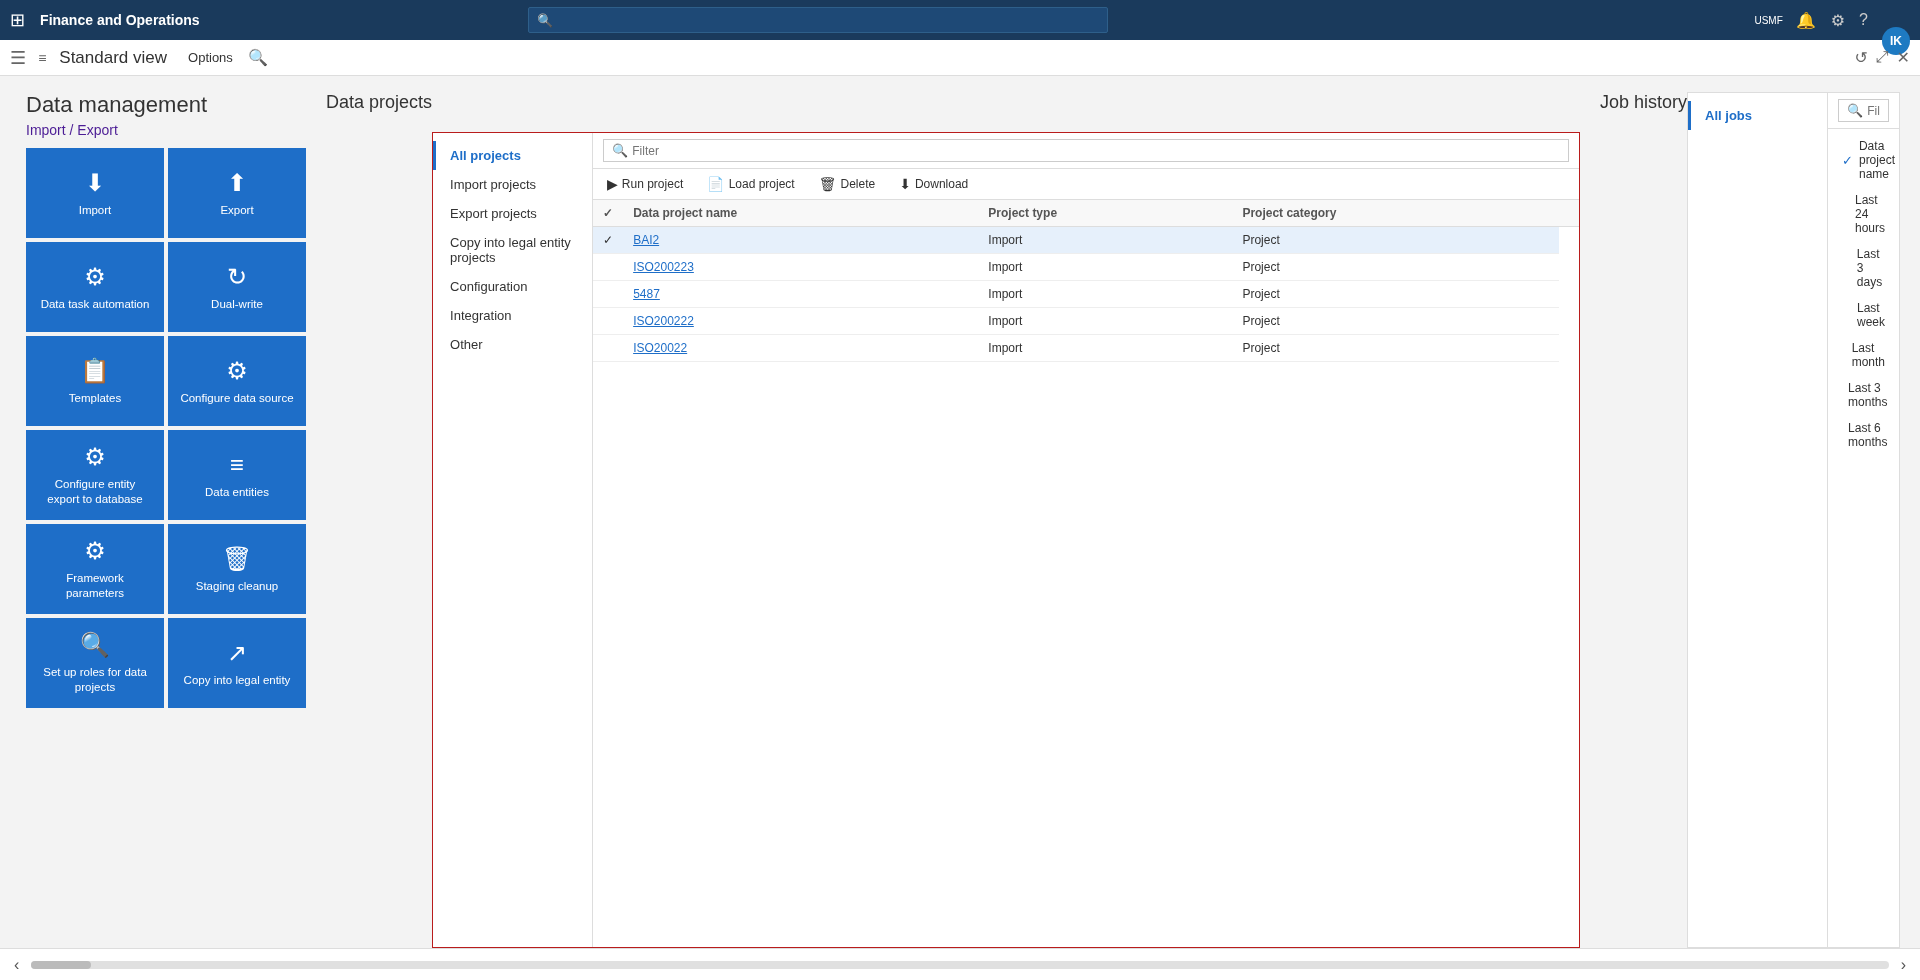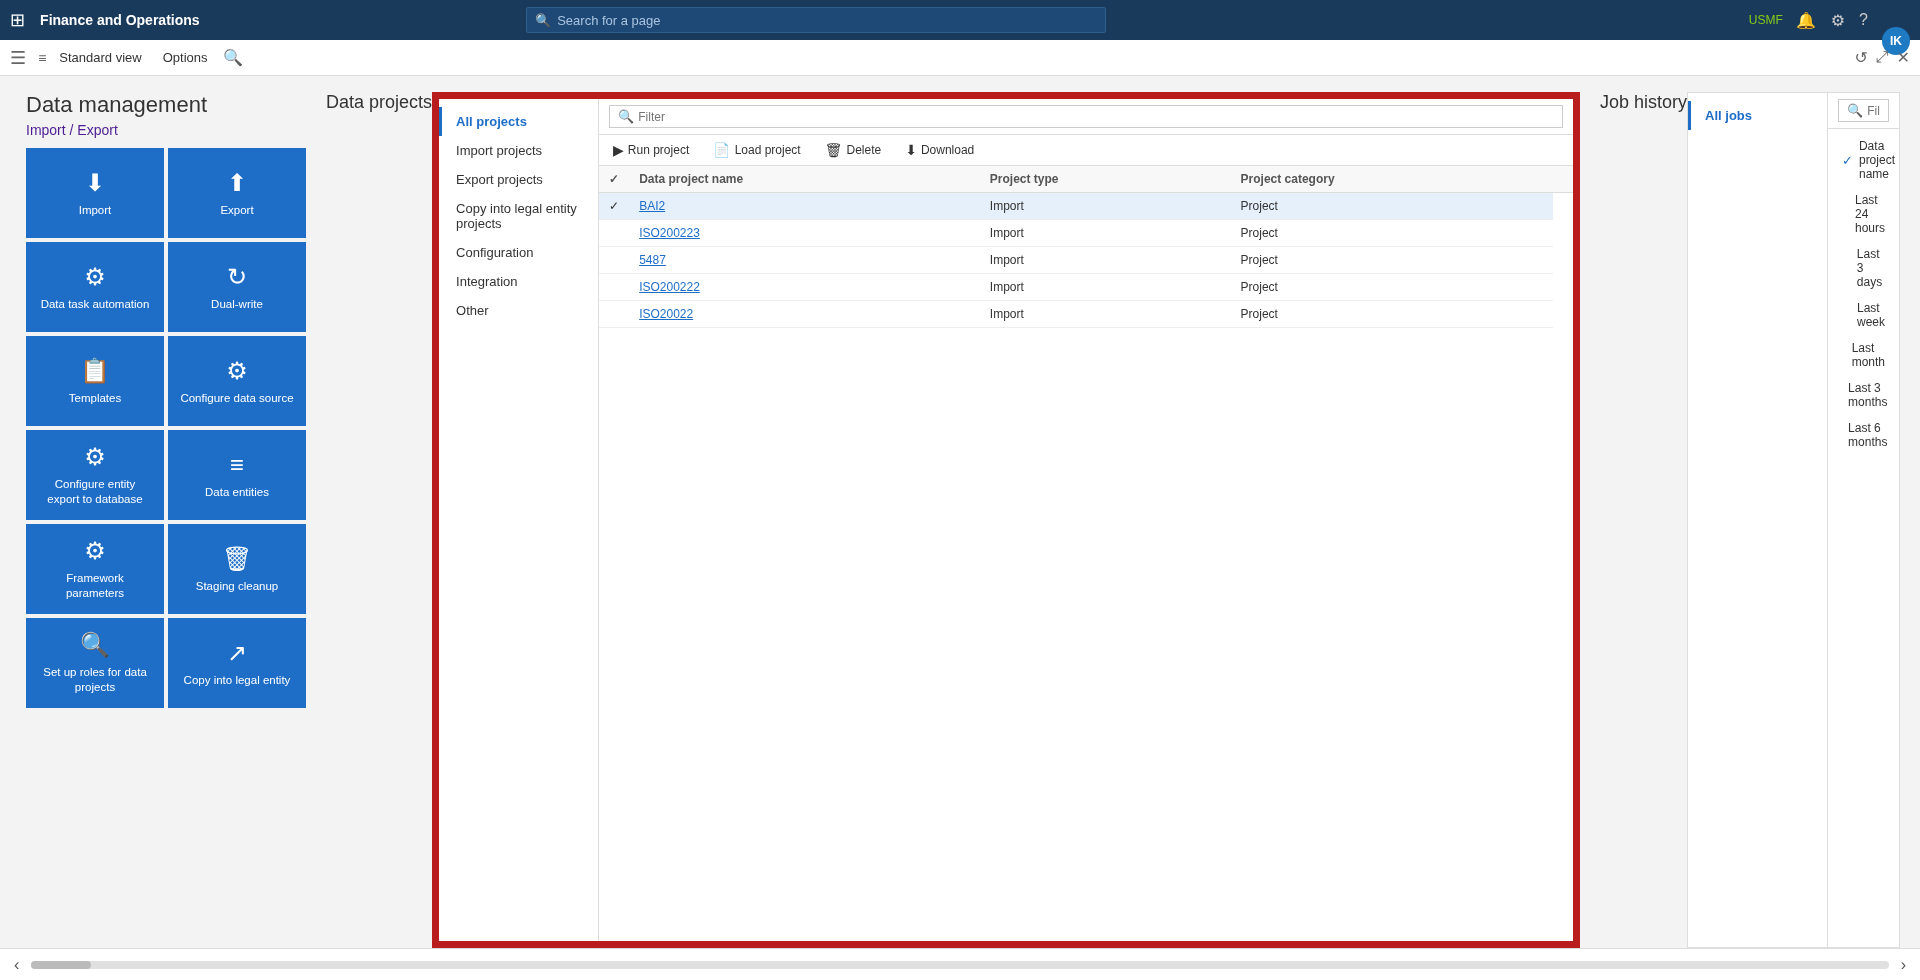--- a/index.html
+++ b/index.html
@@ -51,21 +51,21 @@
       background: white;
       height: 36px;
       display: flex;
       align-items: center;
       padding: 0 10px;
       border-bottom: 1px solid #ddd;
       gap: 4px;
     }
     .second-toolbar .hamburger { font-size: 18px; color: #666; cursor: pointer; margin-right: 8px; }
     .second-toolbar .view-label {
-      font-size: 13px; color: #333; cursor: pointer; padding: 4px 8px;
+      font-size: 17px; color: #333; cursor: pointer; padding: 4px 8px;
       border: 1px solid transparent;
     }
     .second-toolbar .options-btn {
       font-size: 13px; color: #333; cursor: pointer; padding: 4px 8px;
     }
     .second-toolbar .search-icon { color: #666; cursor: pointer; font-size: 16px; margin-left: 4px; }
     .second-toolbar .right-actions { margin-left: auto; display: flex; gap: 8px; }
     .second-toolbar .right-actions span { color: #666; font-size: 16px; cursor: pointer; }
 
     
@@ -100,23 +100,24 @@
     }
     .tile .tile-icon { font-size: 24px; }
     .tile .tile-label { font-size: 11.5px; line-height: 1.3; }
 
     
     .center-panel { flex: 1; display: flex; }
     .center-panel .section-title { margin-bottom: 12px; }
     .data-projects-body {
       display: flex;
       flex: 1;
-      border: 7px solid #b91c1c;
+      border: 1px solid #b91c1c;
       background: white;
       overflow: hidden;
+      margin-top: 40px;
     }
     .projects-sidebar {
       width: 160px;
       border-right: 1px solid #ddd;
       padding: 8px 0;
       flex: 0 0 160px;
     }
     .projects-sidebar .sidebar-item {
       padding: 7px 14px;
       cursor: pointer;
@@ -260,25 +261,24 @@
   </style>
 </head>
 <body>
 
 <div class="top-nav">
   <span class="grid-icon">⊞</span>
   <span class="app-title">Finance and Operations</span>
 
   <div class="search-bar">
     <span style="color:#aac4e0;margin-right:6px;">🔍</span>
-    <input type="text" placeholder="Search for a page" style="">
   </div>
 
   <div class="right-icons">
-    <span style="font-size:12px;color:#84cc16;">USMF</span>
+    <span style="font-size:10px;color:#ffffff;">USMF</span>
     <span>🔔</span>
     <span>⚙</span>
     <span>?</span>
     <div class="avatar">IK</div>
   </div>
 </div>
 
 <div class="second-toolbar">
   <span class="hamburger">☰</span>
   <span style="font-size:14px;color:#666;">≡</span>

